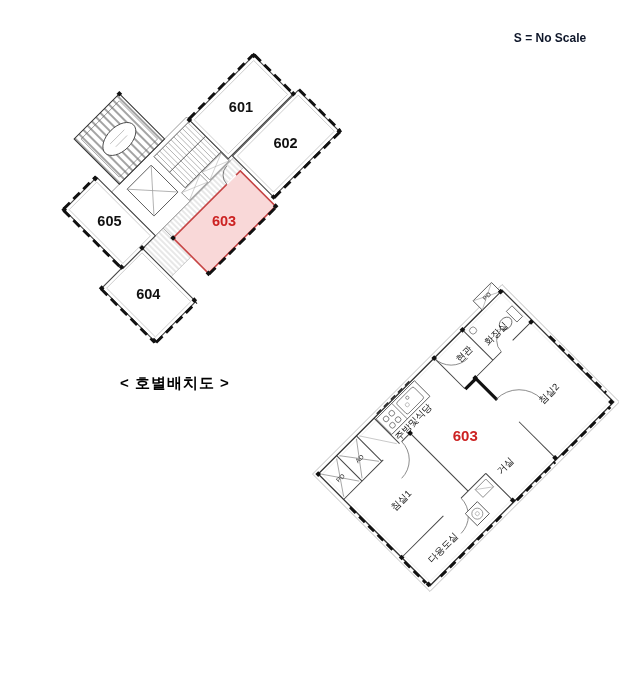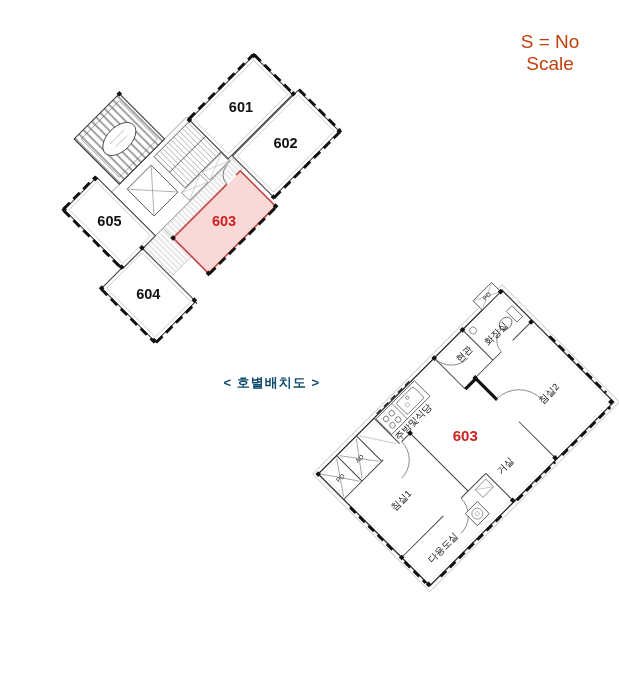--- a/index.html
+++ b/index.html
@@ -1,20 +1,20 @@
 <!DOCTYPE html>
 <html><head>
 <meta charset="utf-8">
 <style>
   html,body{margin:0;padding:0;background:#fff;}
   .stage{position:relative;width:619px;height:700px;background:#ffffff;overflow:hidden;
          font-family:"Liberation Sans","DejaVu Sans",sans-serif;}
   .stage svg{position:absolute;left:0;top:0;}
-  .caption{position:absolute;font-weight:bold;font-size:13px;color:#0c4a6e;text-align:right;letter-spacing:1px;}
-  .scalenote{position:absolute;font-weight:normal;font-size:19px;color:#c2410c;text-align:center;}
+  .caption{position:absolute;font-weight:bold;font-size:15px;color:#000000;text-align:left;letter-spacing:1px;}
+  .scalenote{position:absolute;font-weight:bold;font-size:12px;color:#0f172a;text-align:center;}
   text{font-family:"Liberation Sans","DejaVu Sans",sans-serif;}
   .unitlbl{font-size:14.5px;font-weight:bold;fill:#111;}
   .unitlbl-red{font-size:14.5px;font-weight:bold;fill:#cc2222;}
   .roomlbl{font-size:9.5px;fill:#111;}
   .ductlbl{font-size:6.5px;fill:#333;}
   .bigred{font-size:15px;font-weight:bold;fill:#cc2222;}
 </style>
 </head>
 <body>
 

